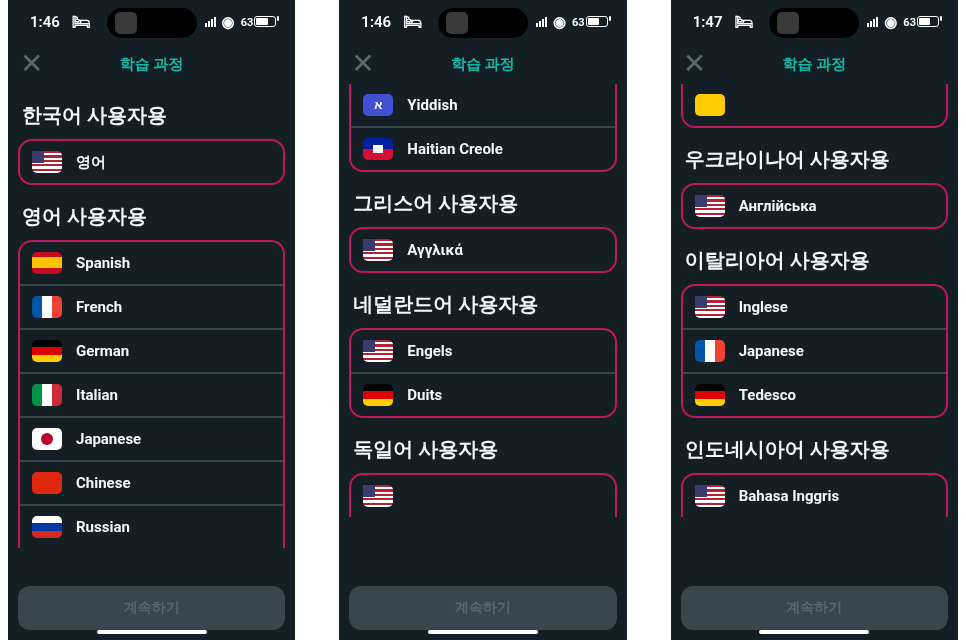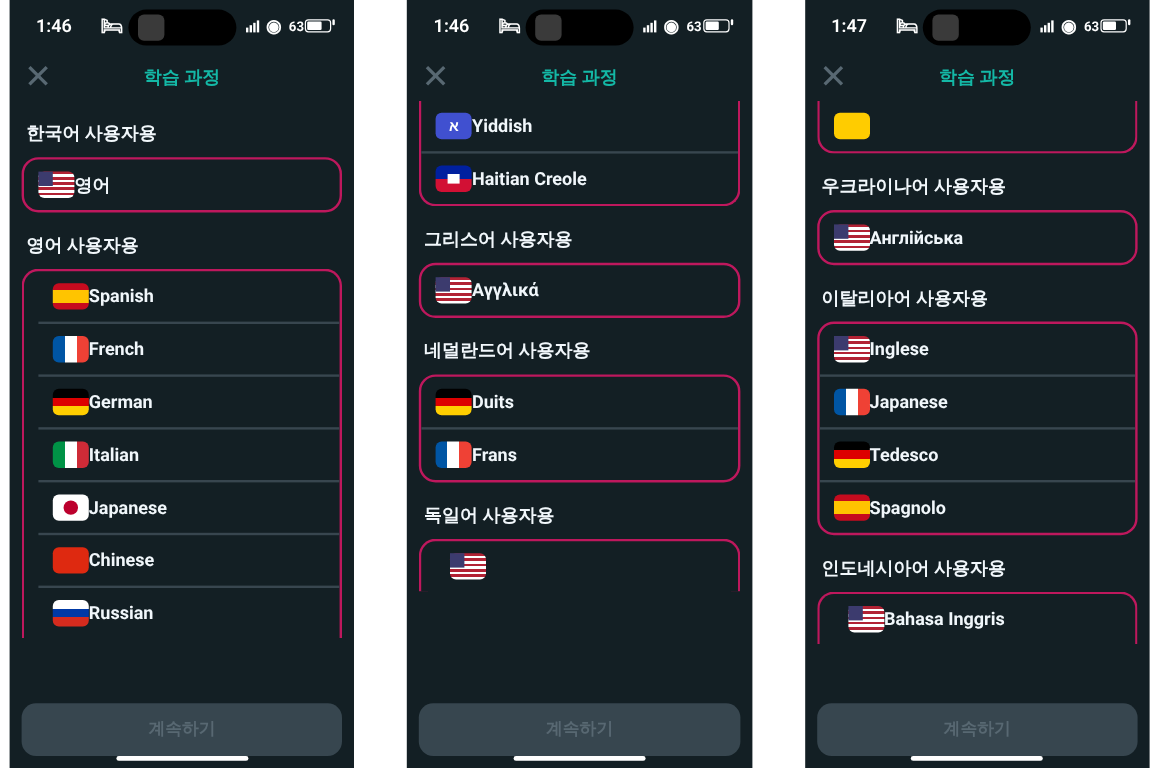--- a/index.html
+++ b/index.html
@@ -25,21 +25,21 @@
   .status-bar {
     height: 44px;
     display: flex;
     justify-content: space-between;
     align-items: center;
     padding: 0 16px 0 22px;
     font-size: 15px;
     font-weight: 600;
     color: #fff;
   }
-  .status-left { display: flex; align-items: center; gap: 24px; }
+  .status-left { display: flex; align-items: center; gap: 12px; }
   .status-right { display: flex; align-items: center; gap: 6px; }
   .pill {
     width: 90px;
     height: 30px;
     background: #000;
     border-radius: 20px;
     position: absolute;
     top: 8px;
     left: 50%;
     transform: translateX(-50%);
@@ -74,32 +74,33 @@
     font-size: 15px;
     font-weight: 600;
   }
   .content {
     flex: 1;
     overflow: hidden;
     padding: 0 10px;
   }
   .section-label {
     color: #f1f7fb;
-    font-size: 15px;
+    font-size: 20px;
     font-weight: 700;
     margin: 18px 4px 10px 4px;
   }
   .group {
     border: 2px solid #be185d;
     border-radius: 14px;
     overflow: hidden;
   }
   .lang-row {
     display: flex;
     align-items: center;
+    gap: 14px;
     padding: 10px 12px;
     border-bottom: 2px solid #38464f;
     cursor: pointer;
   }
   .lang-row:last-child { border-bottom: none; }
   .flag {
     width: 30px;
     height: 22px;
     border-radius: 5px;
     flex-shrink: 0;
@@ -128,21 +129,21 @@
     width: 110px;
     height: 4px;
     background: #fff;
     border-radius: 3px;
     position: absolute;
     bottom: 6px;
     left: 50%;
     transform: translateX(-50%);
   }
   .partial-top { border-top: none; border-top-left-radius: 0; border-top-right-radius: 0; }
-  .partial-bottom { border-bottom: none; border-bottom-left-radius: 0; border-bottom-right-radius: 0; padding-left: 12px; }
+  .partial-bottom { border-bottom: none; border-bottom-left-radius: 0; border-bottom-right-radius: 0; }
   
   .flag-us { background: linear-gradient(#b22234 0 10%, #fff 10% 20%, #b22234 20% 30%, #fff 30% 40%, #b22234 40% 50%, #fff 50% 60%, #b22234 60% 70%, #fff 70% 80%, #b22234 80% 90%, #fff 90% 100%); position: relative; }
   .flag-us::before { content:""; position:absolute; left:0; top:0; width:40%; height:55%; background:#3c3b6e; }
   .flag-es { background: linear-gradient(#c60b1e 0 25%, #ffc400 25% 75%, #c60b1e 75% 100%); }
   .flag-fr { background: linear-gradient(90deg, #0055a4 0 33%, #fff 33% 66%, #ef4135 66% 100%); }
   .flag-de { background: linear-gradient(#000 0 33%, #dd0000 33% 66%, #ffce00 66% 100%); }
   .flag-it { background: linear-gradient(90deg, #009246 0 33%, #fff 33% 66%, #ce2b37 66% 100%); }
   .flag-jp { background:#fff; position:relative; }
   .flag-jp::before { content:""; position:absolute; width:12px; height:12px; background:#bc002d; border-radius:50%; left:50%; top:50%; transform:translate(-50%,-50%); }
   .flag-cn { background:#de2910; }
@@ -289,26 +290,26 @@
       <div class="section-label">그리스어 사용자용</div>
       <div class="group">
         <div class="lang-row">
           <div class="flag flag-us"></div>
           <span class="lang-name">Αγγλικά</span>
         </div>
       </div>
       <div class="section-label">네덜란드어 사용자용</div>
       <div class="group">
         <div class="lang-row">
+          <div class="flag flag-us"></div>
+          <span class="lang-name">Engels</span>
+        </div>
+        <div class="lang-row">
           <div class="flag flag-de"></div>
           <span class="lang-name">Duits</span>
-        </div>
-        <div class="lang-row">
-          <div class="flag flag-fr"></div>
-          <span class="lang-name">Frans</span>
         </div>
       </div>
       <div class="section-label">독일어 사용자용</div>
       <div class="group partial-bottom">
         <div class="lang-row">
           <div class="flag flag-us"></div>
           <span class="lang-name"></span>
         </div>
       </div>
     </div>
@@ -369,24 +370,20 @@
           <span class="lang-name">Inglese</span>
         </div>
         <div class="lang-row">
           <div class="flag flag-fr"></div>
           <span class="lang-name">Japanese</span>
         </div>
         <div class="lang-row">
           <div class="flag flag-de"></div>
           <span class="lang-name">Tedesco</span>
         </div>
-        <div class="lang-row">
-          <div class="flag flag-es"></div>
-          <span class="lang-name">Spagnolo</span>
-        </div>
       </div>
       <div class="section-label">인도네시아어 사용자용</div>
       <div class="group partial-bottom">
         <div class="lang-row">
           <div class="flag flag-us"></div>
           <span class="lang-name">Bahasa Inggris</span>
         </div>
       </div>
     </div>
   <div class="footer">

